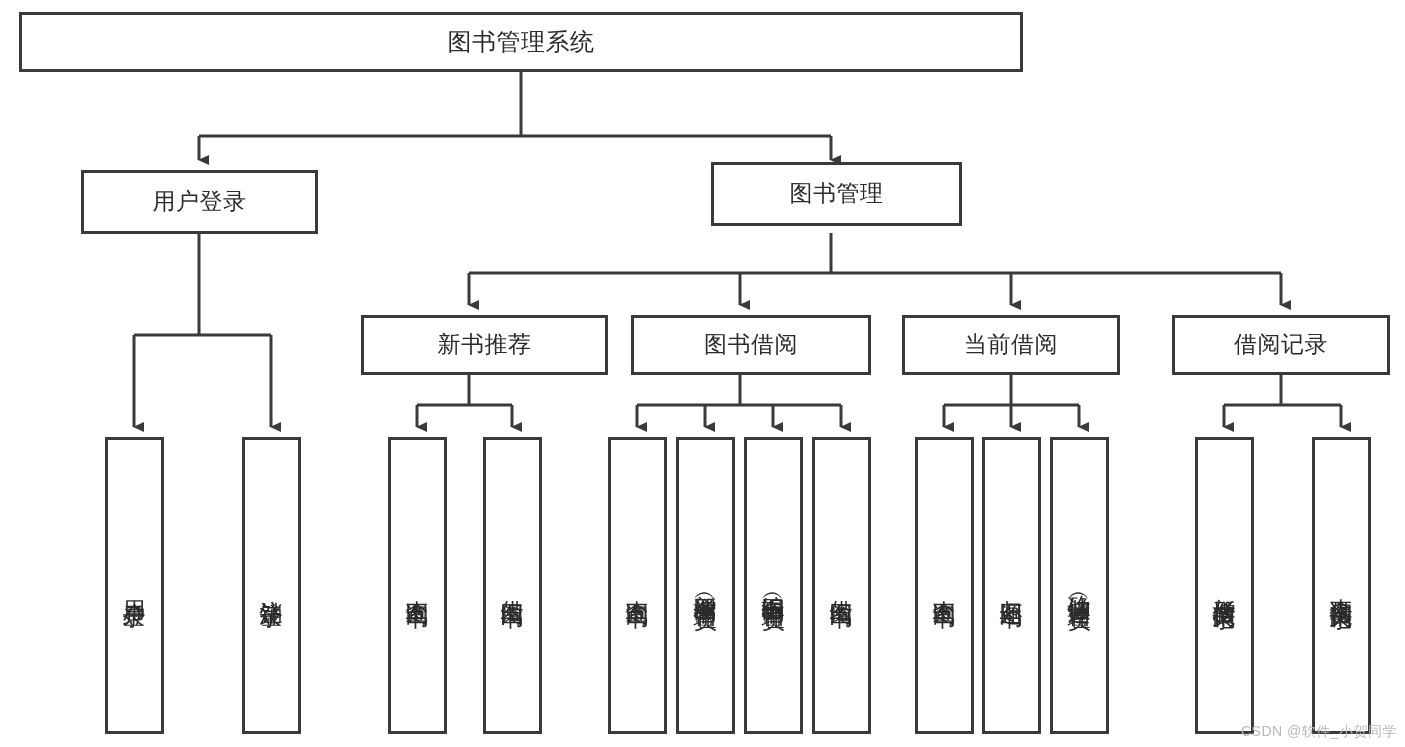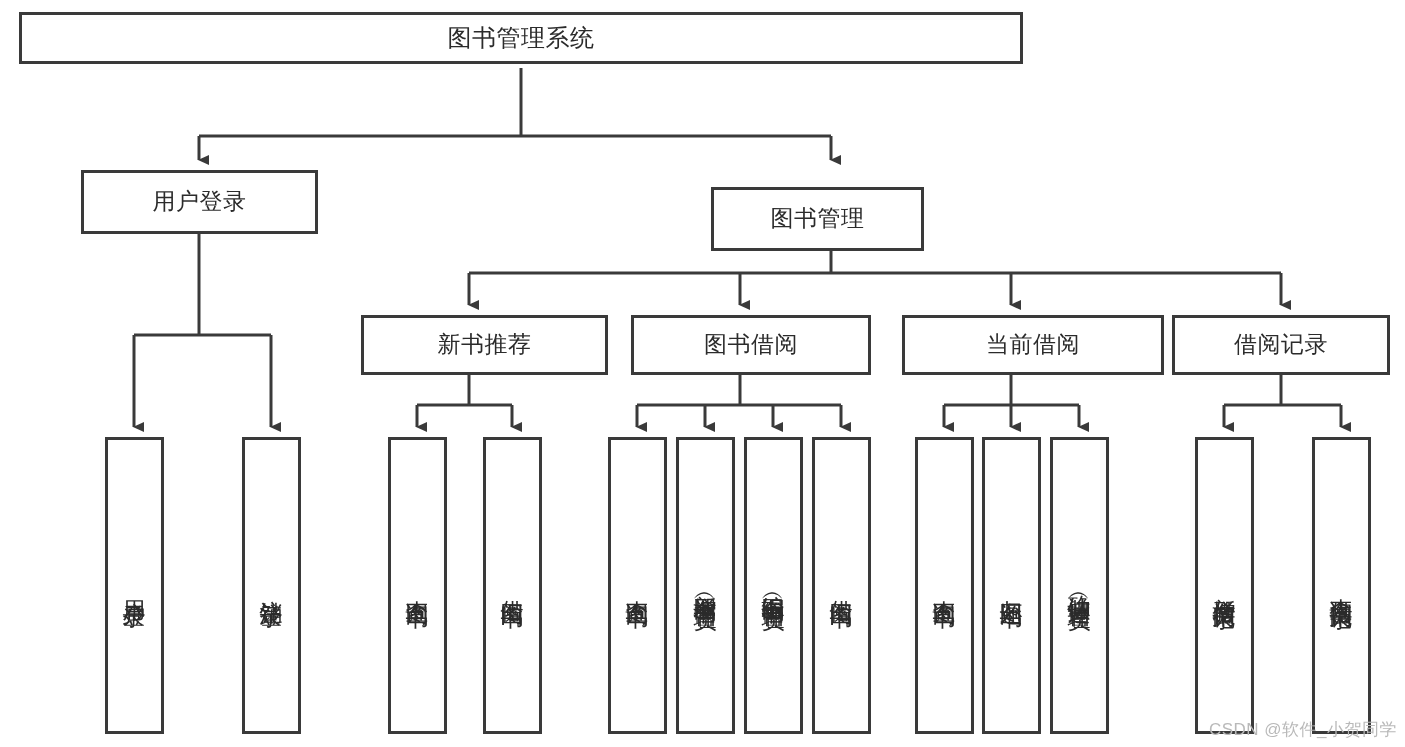--- a/index.html
+++ b/index.html
@@ -60,21 +60,21 @@
     font-size: 23px;
     letter-spacing: 2px;
     line-height: 1.05;
     white-space: nowrap;
     max-height: 100%;
   }
   #watermark {
     position: absolute;
     right: 8px;
     bottom: 6px;
-    font-size: 17px;
+    font-size: 14px;
     color: #b9b9b9;
     letter-spacing: 0.5px;
     z-index: 5;
     user-select: none;
   }
 </style>
 </head>
 <body>
 
 <div id="canvas">
@@ -122,38 +122,38 @@
       <path d="M1011,405 L1011,427" marker-end="url(#arw)"></path>
       <path d="M1079,405 L1079,427" marker-end="url(#arw)"></path>
 
       <path d="M1281,375 L1281,405"></path>
       <path d="M1224,405 L1341,405"></path>
       <path d="M1224,405 L1224,427" marker-end="url(#arw)"></path>
       <path d="M1341,405 L1341,427" marker-end="url(#arw)"></path>
     </g>
   </svg>
 
-  <div class="node h root" style="left:19px; top:12px; width:1004px; height:52px;">
+  <div class="node h root" style="left:19px; top:12px; width:1004px; height:60px;">
     <span class="label">图书管理系统</span>
   </div>
 
   <div class="node h" style="left:81px; top:170px; width:237px; height:64px;">
     <span class="label">用户登录</span>
   </div>
-  <div class="node h" style="left:711px; top:187px; width:213px; height:64px;">
+  <div class="node h" style="left:711px; top:162px; width:251px; height:64px;">
     <span class="label">图书管理</span>
   </div>
 
   <div class="node h" style="left:361px; top:315px; width:247px; height:60px;">
     <span class="label">新书推荐</span>
   </div>
   <div class="node h" style="left:631px; top:315px; width:240px; height:60px;">
     <span class="label">图书借阅</span>
   </div>
-  <div class="node h" style="left:902px; top:315px; width:262px; height:60px;font-family:Liberation Serif, serif;">
+  <div class="node h" style="left:902px; top:315px; width:218px; height:60px;font-family:Liberation Serif, serif;">
     <span class="label">当前借阅</span>
   </div>
   <div class="node h" style="left:1172px; top:315px; width:218px; height:60px;">
     <span class="label">借阅记录</span>
   </div>
 
   <div class="node v" style="left:105px; top:437px; width:59px; height:297px;">
     <span class="label">用户登录</span>
   </div>
   <div class="node v" style="left:242px; top:437px; width:59px; height:297px;">

